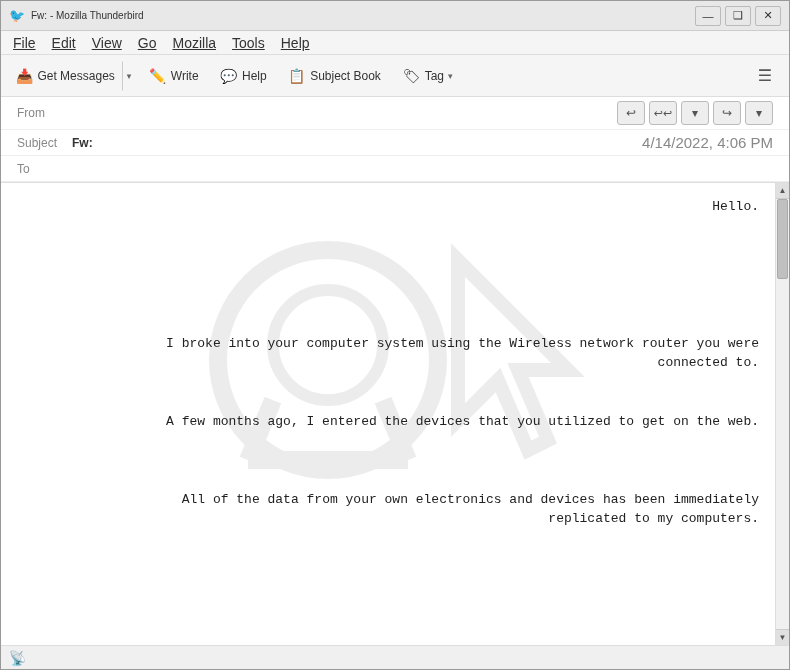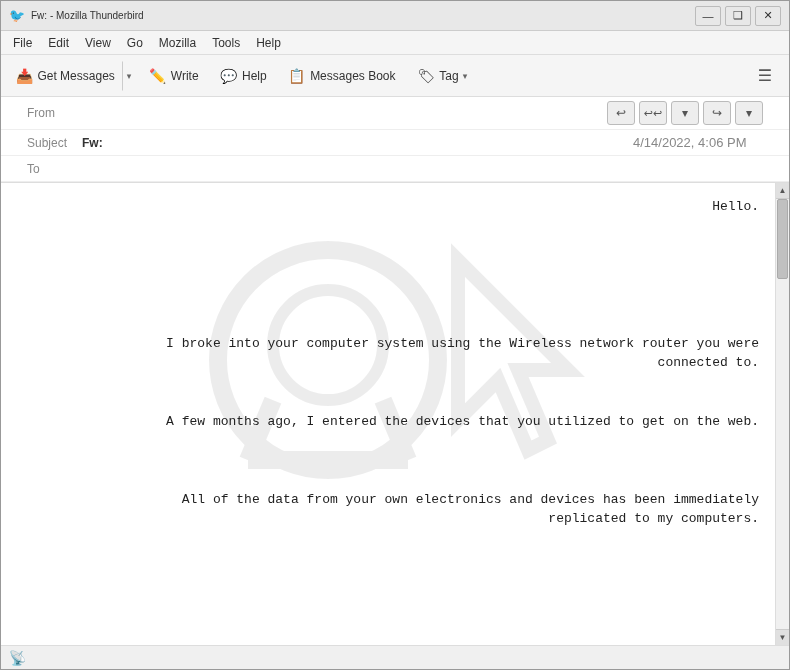--- a/index.html
+++ b/index.html
@@ -75,24 +75,25 @@
       background: #f5f5f5;
       border-bottom: 1px solid #ddd;
       display: flex;
       align-items: center;
       padding: 0 4px;
       flex-shrink: 0;
     }
 
     .menu-item {
       padding: 2px 8px;
-      font-size: 12px;
+      font-size: 14px;
       color: #333;
       cursor: pointer;
       border-radius: 2px;
+      text-decoration: underline;
     }
 
     
     .toolbar {
       height: 42px;
       background: #f5f5f5;
       border-bottom: 1px solid #ddd;
       display: flex;
       align-items: center;
       padding: 0 8px;
@@ -126,21 +127,21 @@
     
     .email-header {
       background: white;
       border-bottom: 1px solid #ddd;
       flex-shrink: 0;
     }
 
     .email-field-row {
       display: flex;
       align-items: center;
-      padding: 4px 26px;
+      padding: 4px 16px;
       border-bottom: 1px solid #eee;
       min-height: 26px;
     }
 
     .field-label {
       color: #888;
       font-size: 12px;
       min-width: 55px;
     }
 
@@ -169,24 +170,24 @@
       border-radius: 3px;
       display: flex;
       align-items: center;
       justify-content: center;
       cursor: pointer;
       font-size: 12px;
       color: #555;
     }
 
     .date-label {
-      font-size: 13px;
+      font-size: 15px;
       color: #888;
       min-width: 130px;
-      text-align: left;
+      text-align: center;
     }
 
     
     .email-body-wrapper {
       flex: 1;
       display: flex;
       overflow: hidden;
       background: white;
       position: relative;
     }
@@ -360,21 +361,21 @@
       <span>Write</span>
     </div>
 
     <div class="toolbar-btn">
       <span style="font-size:14px;">💬</span>
       <span>Help</span>
     </div>
 
     <div class="toolbar-btn">
       <span style="font-size:14px;">📋</span>
-      <span>Messages Book</span>
+      <span>Subject Book</span>
     </div>
 
     <div class="toolbar-btn">
       <span style="font-size:14px;">🏷</span>
       <span>Tag</span>
       <span class="dropdown-arrow">▾</span>
     </div>
 
     <div class="toolbar-right toolbar-btn">
       <span class="hamburger">☰</span>

